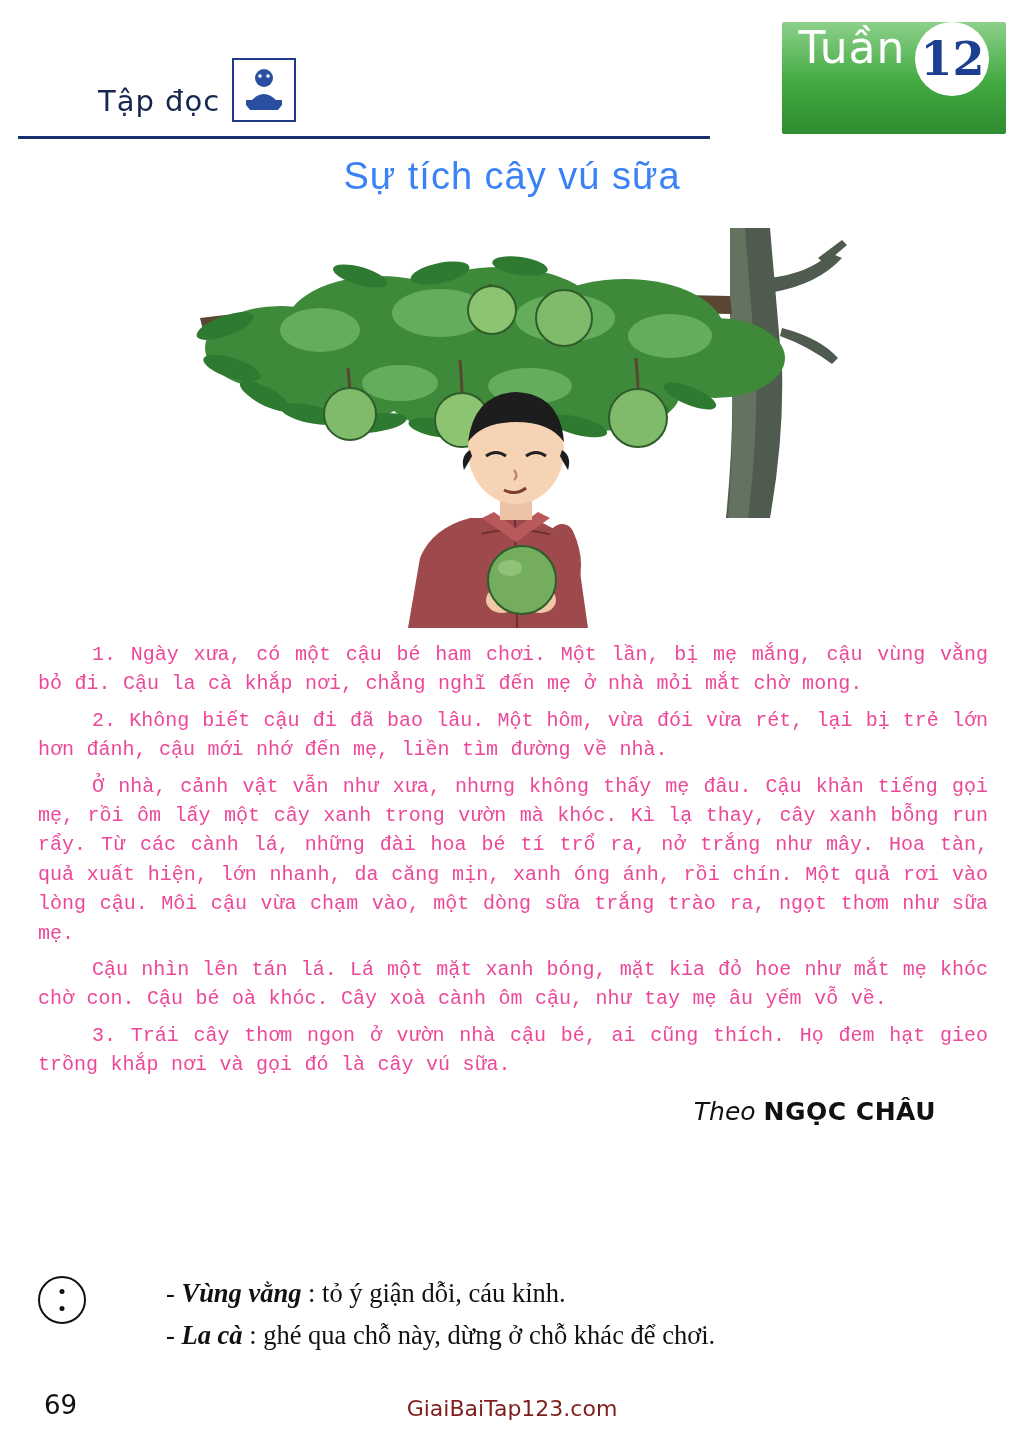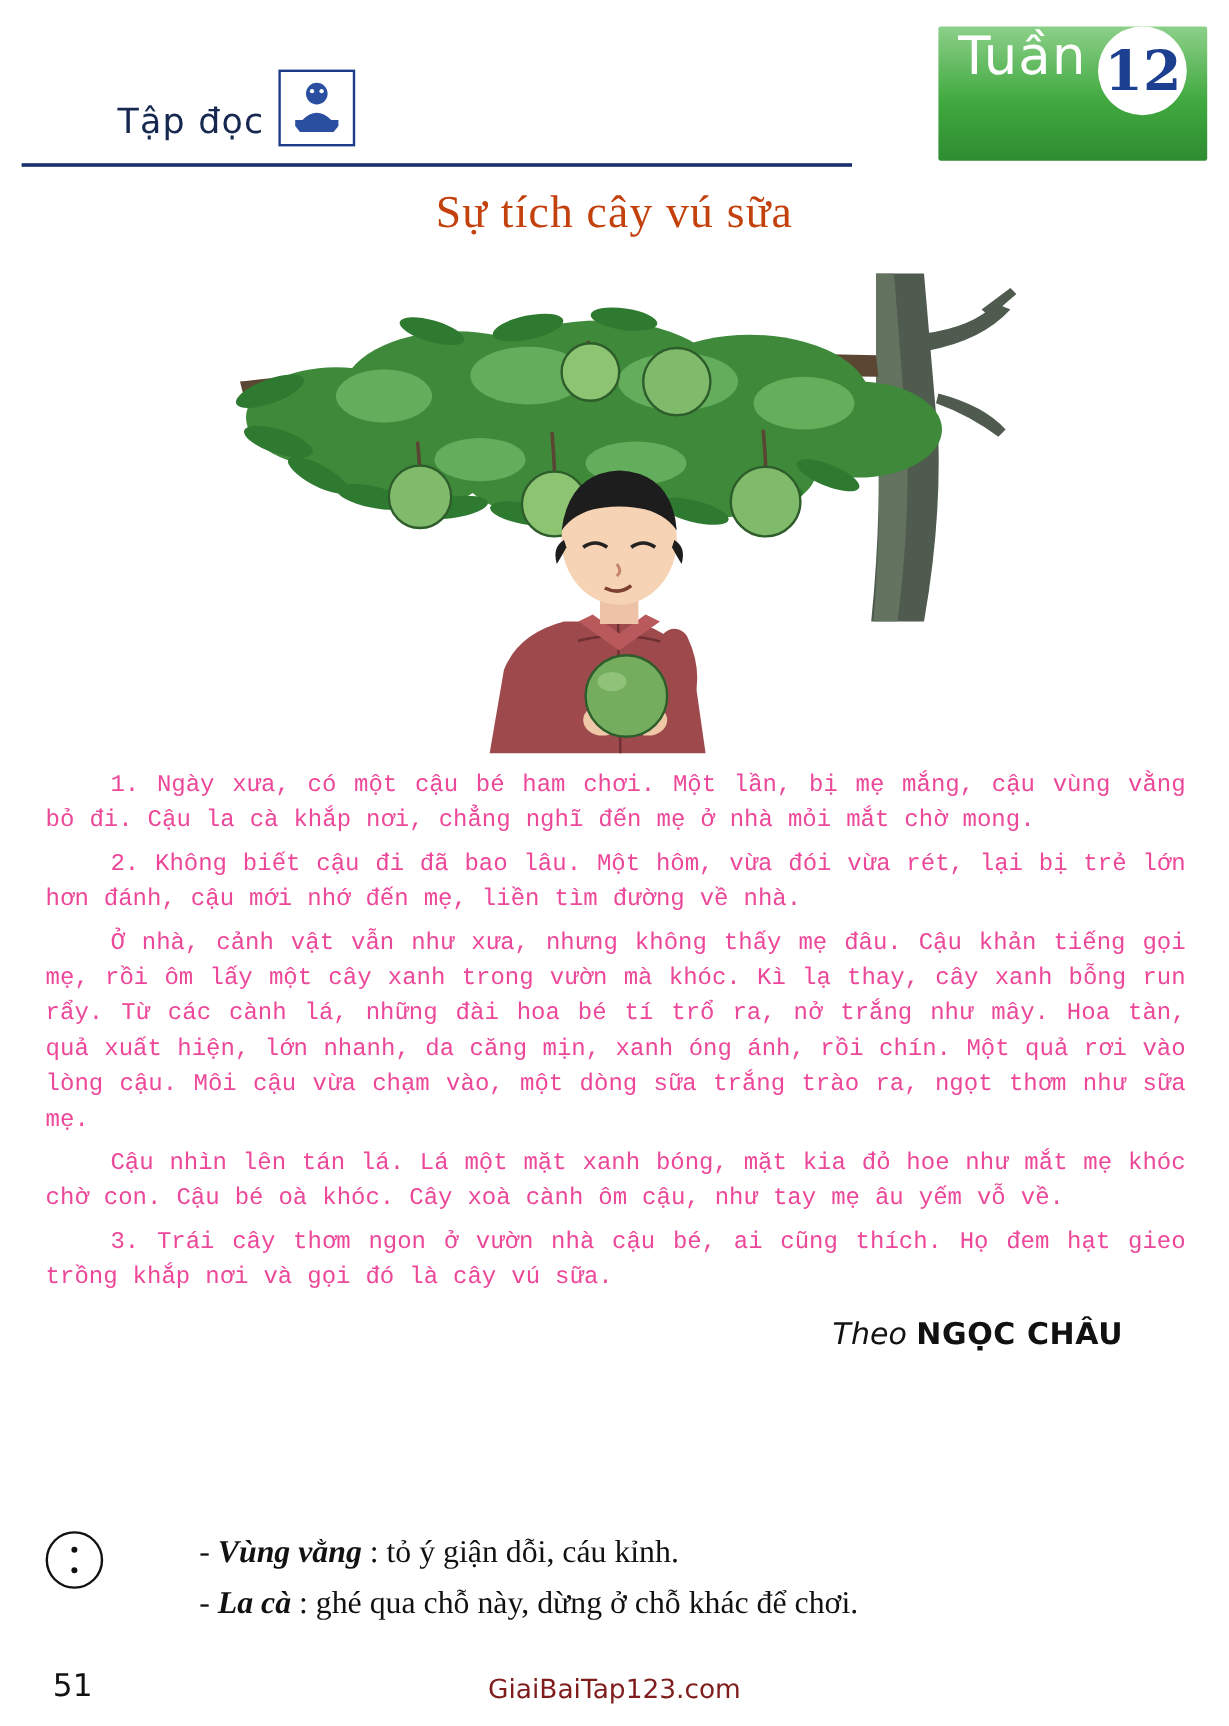--- a/index.html
+++ b/index.html
@@ -89,23 +89,23 @@
   }
 
   
   .title {
     position: absolute;
     top: 155px;
     left: 0;
     width: 1024px;
     text-align: center;
     font-size: 38px;
-    color: #c2410c;
+    color: #3b82f6;
     letter-spacing: 1px;
-    font-family: Liberation Serif, serif;
+    font-family: Liberation Sans, sans-serif;
   }
 
   
   .illustration {
     position: absolute;
     top: 218px;
     left: 170px;
     width: 690px;
     height: 410px;
   }
@@ -350,14 +350,14 @@
     </div>
     <div class="gloss-item">
       <span>-</span>
       <span class="gloss-term">La cà</span>
       <span>:</span>
       <span>ghé qua chỗ này, dừng ở chỗ khác để chơi.</span>
     </div>
   </div>
 </div>
 
-<div class="page-num">51</div>
+<div class="page-num">69</div>
 <div class="watermark">GiaiBaiTap123.com</div>
 
 </body></html>

